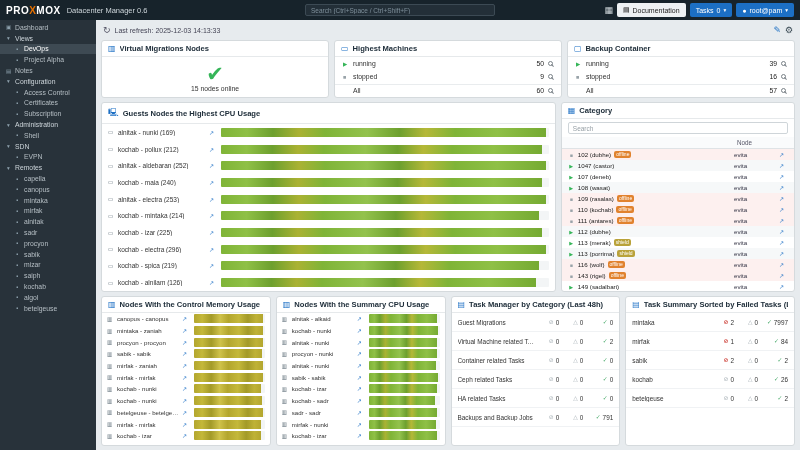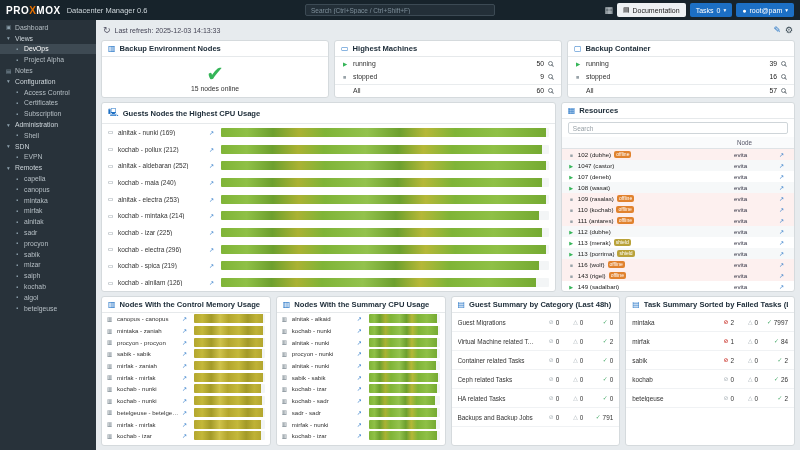--- a/index.html
+++ b/index.html
@@ -276,21 +276,21 @@
         <span>Last refresh: 2025-12-03 14:13:33</span>
         <span class="spacer"></span>
         <span class="edit">✎</span>
         <span class="wrench">⚙</span>
       </div>
 
       <div class="row row1">
         <section class="panel">
           <div class="phd">
               <span class="picon">▥</span>
-              <span class="ptitle">Backup Environment Nodes</span>
+              <span class="ptitle">Virtual Migrations Nodes</span>
             </div>
           <div class="nodes-body">
             <span class="bigcheck">✔</span>
             <span class="nodes-caption">15 nodes online</span>
           </div>
         </section>
 
         <section class="panel">
           <div class="phd">
               <span class="picon">▭</span>
@@ -445,21 +445,21 @@
               <div class="gbarwrap">
                 <div class="bar cpu" style="width: 96%;"></div>
               </div>
             </div>
 
         </section>
 
         <section class="panel">
           <div class="phd">
               <span class="picon">▦</span>
-              <span class="ptitle">Resources</span>
+              <span class="ptitle">Category</span>
             </div>
           <input class="res-search" placeholder="Search" style="">
           <div class="res-head">
             <span class="h-id"></span>
             <span class="h-node">Node</span>
             <span class="h-sp"></span>
           </div>
           <div class="res-body">
 
               <div class="res-row tint">
@@ -802,21 +802,21 @@
               <div class="gbarwrap">
                 <div class="bar cpu" style="width: 96%;"></div>
               </div>
             </div>
 
         </section>
 
         <section class="panel">
           <div class="phd">
               <span class="picon">▤</span>
-              <span class="ptitle">Guest Summary by Category (Last 48h)</span>
+              <span class="ptitle">Task Manager by Category (Last 48h)</span>
             </div>
 
             <div class="trow">
               <span class="tlabel">Guest Migrations</span>
               <span class="tstat">
                 <span class="sicon muted">⊘</span>
                 <span class="snum">0</span>
               </span>
               <span class="tstat">
                 <span class="sicon muted">△</span>

